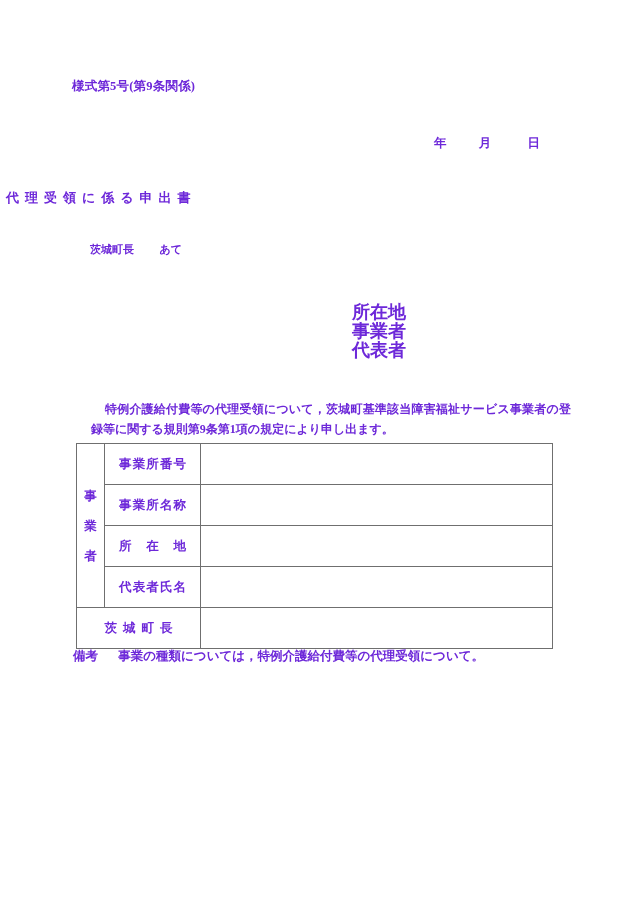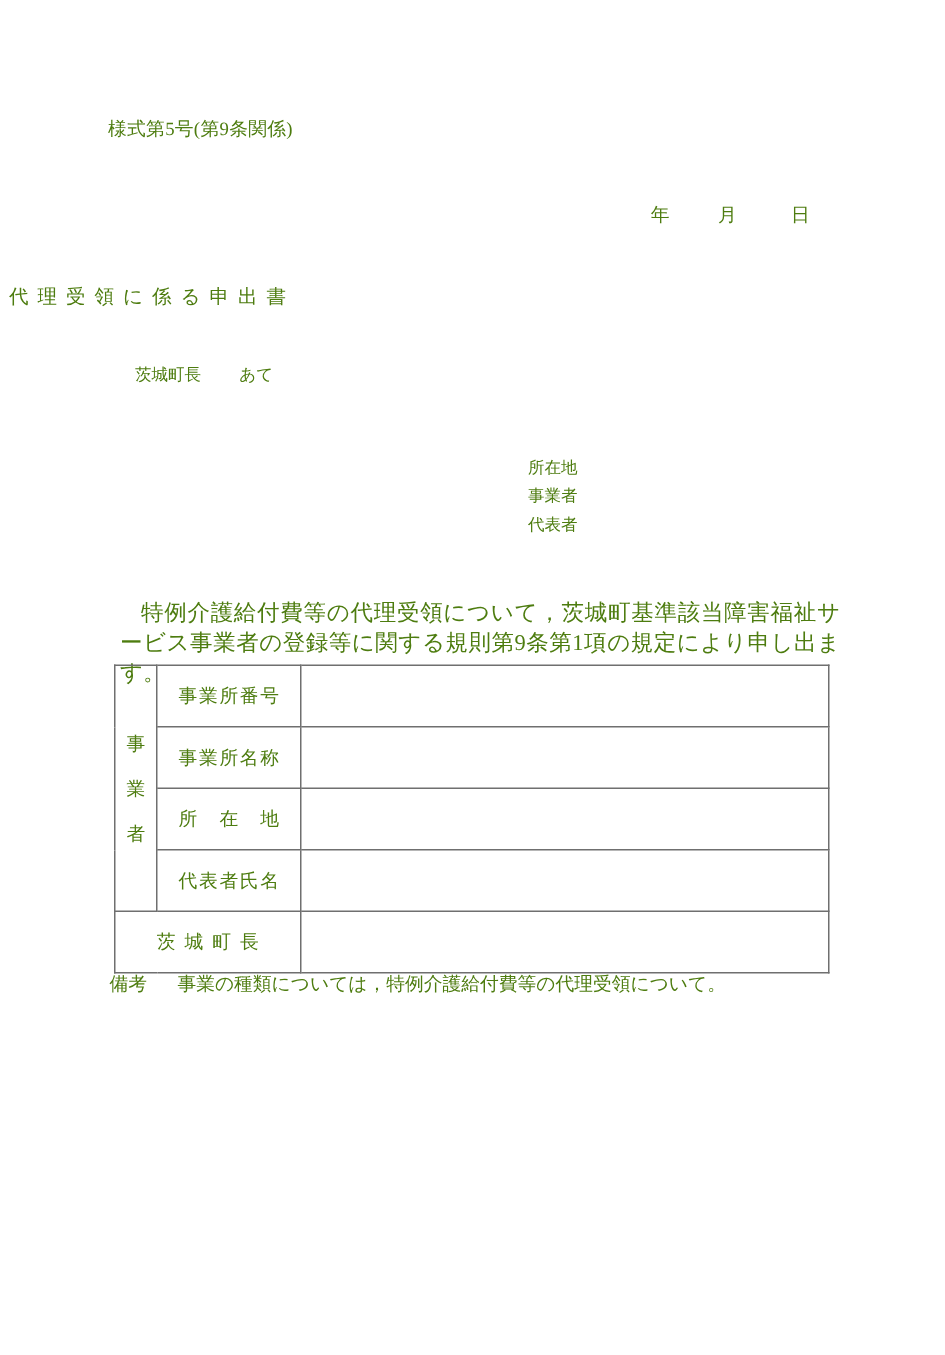--- a/index.html
+++ b/index.html
@@ -7,22 +7,23 @@
     padding: 0;
     background: #ffffff;
   }
 
   .page {
     position: relative;
     width: 630px;
     height: 834px;
     background: #ffffff;
     font-family: "Liberation Serif", "DejaVu Serif", serif;
-    color: #4d7c0f;
+    color: #6d28d9;
     overflow: hidden;
+    font-weight: bold;
   }
 
   
   .form-no {
     position: absolute;
     left: 72px;
     top: 78px;
     font-size: 12.5px;
     letter-spacing: 0.2px;
     white-space: nowrap;
@@ -60,31 +61,31 @@
     top: 242px;
     font-size: 11px;
     white-space: nowrap;
   }
   .addressee .sp { display: inline-block; width: 20px; }
 
   .applicant {
     position: absolute;
     left: 352px;
     top: 303px;
-    font-size: 11px;
+    font-size: 18px;
     line-height: 19px;
   }
   .applicant div { white-space: nowrap; }
 
   .body-text {
     position: absolute;
-    left: 80px;
+    left: 91px;
     top: 399px;
     width: 480px;
-    font-size: 15px;
+    font-size: 12px;
     line-height: 20px;
     text-indent: 14px;
     text-align: justify;
   }
 
   
   .form-table {
     position: absolute;
     left: 76px;
     top: 443px;

